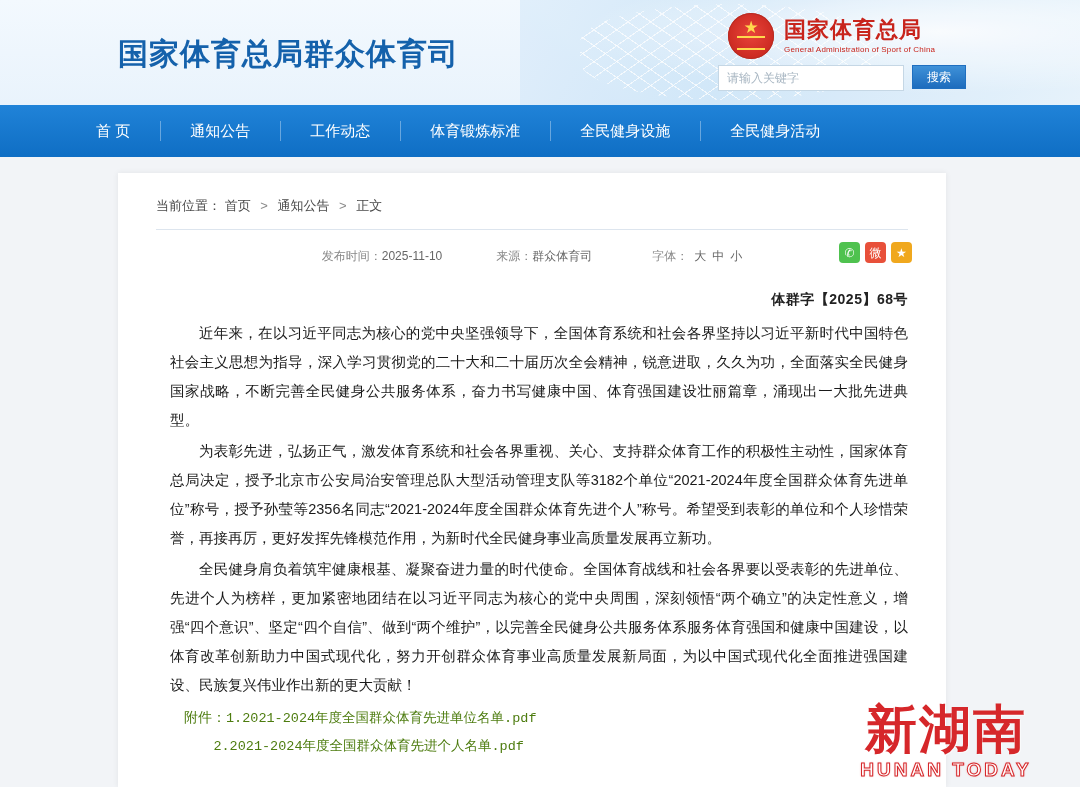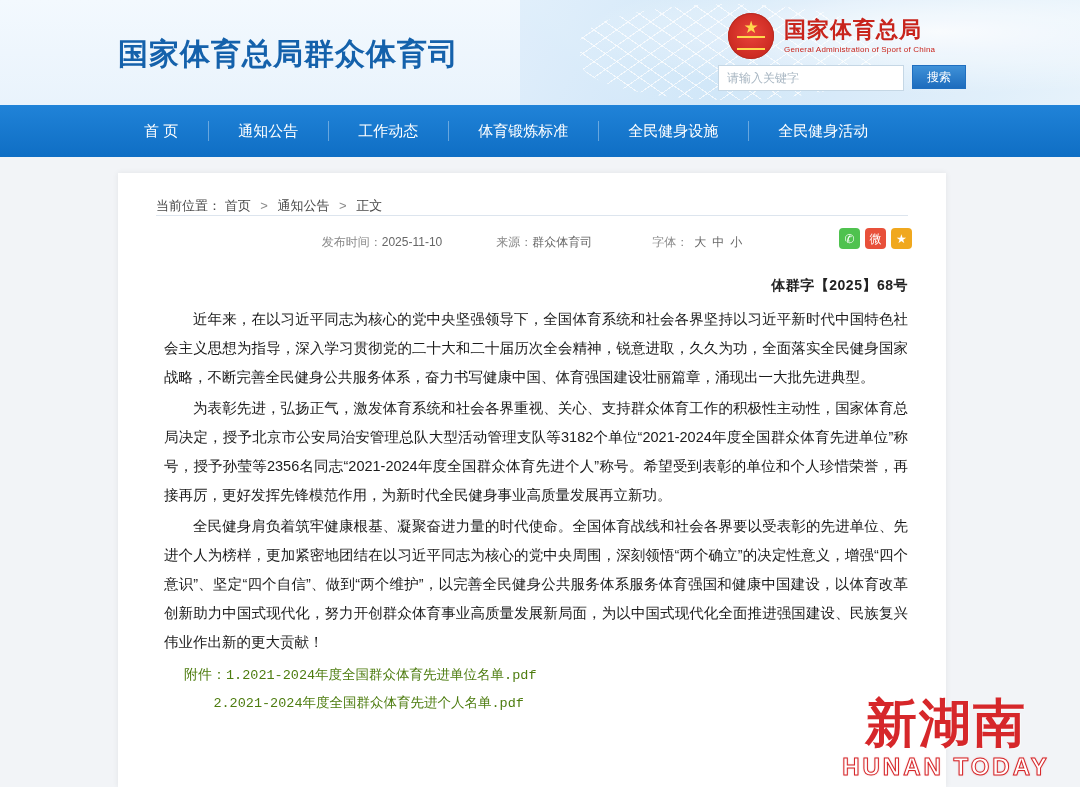--- a/index.html
+++ b/index.html
@@ -136,21 +136,21 @@
     font-family: "Liberation Sans", sans-serif;
   }
 
   
   .nav {
     width: 1080px;
     height: 52px;
     background: linear-gradient(180deg, #2083d8 0%, #0f6ec4 100%);
     display: flex;
     align-items: center;
-    padding-left: 114px;
+    padding-left: 66px;
     box-sizing: border-box;
   }
   .nav-item {
     position: relative;
     color: #ffffff;
     font-size: 15px;
     padding: 0 30px;
     line-height: 52px;
     white-space: nowrap;
     cursor: pointer;
@@ -179,20 +179,21 @@
     width: 828px;
     min-height: 614px;
     background: #ffffff;
     box-shadow: 0 0 6px rgba(0,0,0,0.07);
     box-sizing: border-box;
     padding: 24px 38px 10px 38px;
   }
   .breadcrumb {
     font-size: 13px;
     color: #4a4a4a;
+    padding-bottom: 14px;
     border-bottom: 1px solid #dde5ee;
   }
   .breadcrumb a { color: #4a4a4a; text-decoration: none; cursor: pointer; }
   .breadcrumb .sep { margin: 0 6px; color: #8a8a8a; }
   .breadcrumb .current { color: #4a4a4a; }
 
   .doc-title {
     margin-top: 28px;
     text-align: center;
     font-size: 17px;
@@ -245,21 +246,21 @@
     letter-spacing: 0.5px;
   }
   .doc-content {
     margin-top: 10px;
     font-size: 14.5px;
     color: #1a1a1a;
     line-height: 2.0;
     text-align: justify;
   }
   .doc-content p {
-    margin: 0 0 2px 8px;
+    margin: 0 0 2px 14px;
     text-indent: 2em;
   }
   .attachments {
     margin-top: 4px;
     font-size: 14px;
     color: #4d7c0f;
     line-height: 1.9;
   }
   .attachments .att-head { text-indent: 2em; }
   .attachments .att-line-2 { padding-left: 4.1em; }
@@ -279,21 +280,21 @@
     font-size: 52px;
     font-weight: bold;
     color: #d6272a;
     line-height: 1;
     letter-spacing: 2px;
     font-family: "DejaVu Sans", sans-serif;
     text-shadow: 1px 1px 0 rgba(255,255,255,0.6);
   }
   .wm-en {
     margin-top: 4px;
-    font-size: 24px;
+    font-size: 19px;
     font-weight: bold;
     color: #ffffff;
     letter-spacing: 3px;
     -webkit-text-stroke: 1px #d6272a;
     text-shadow: 0 0 2px rgba(214,39,42,0.6);
   }
 </style>
 </head>
 <body>
 

